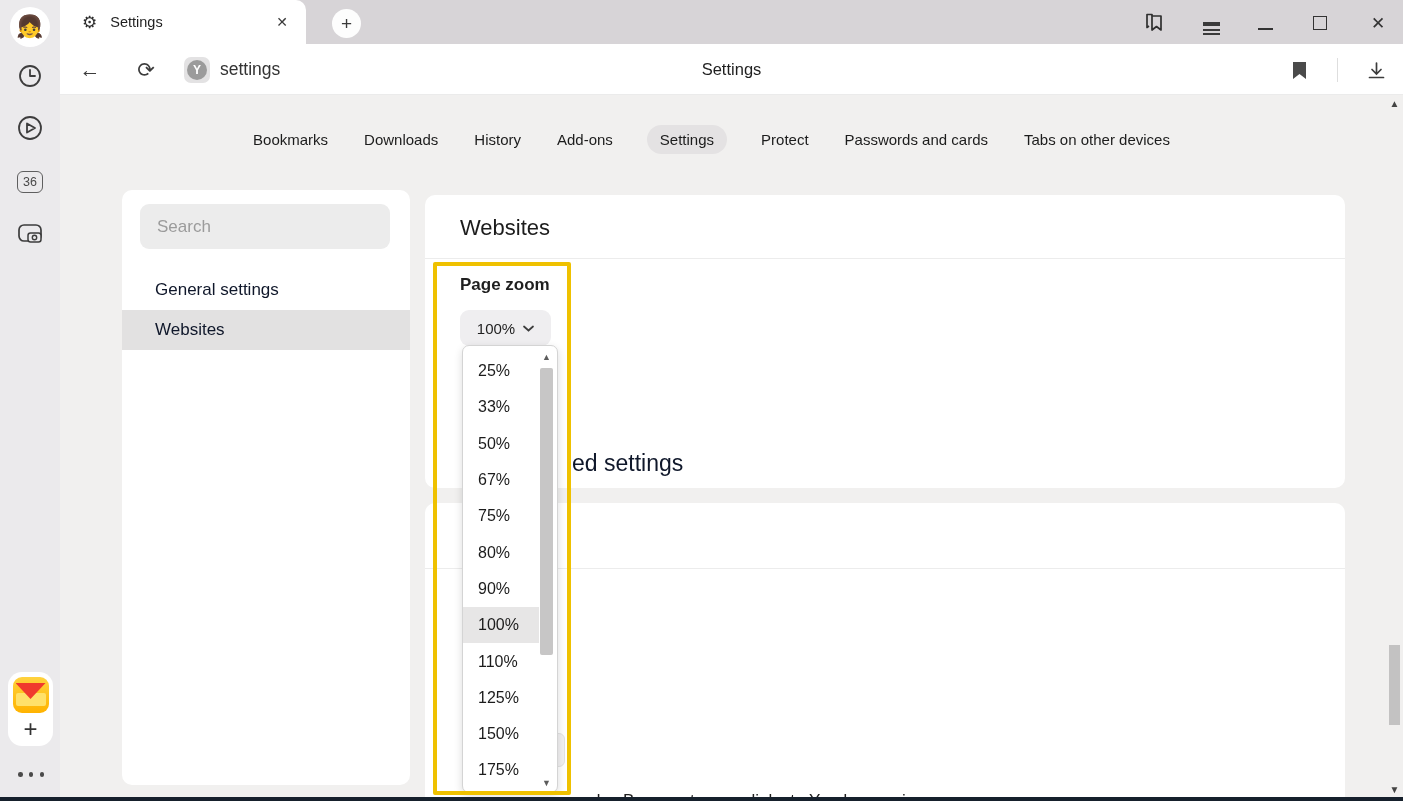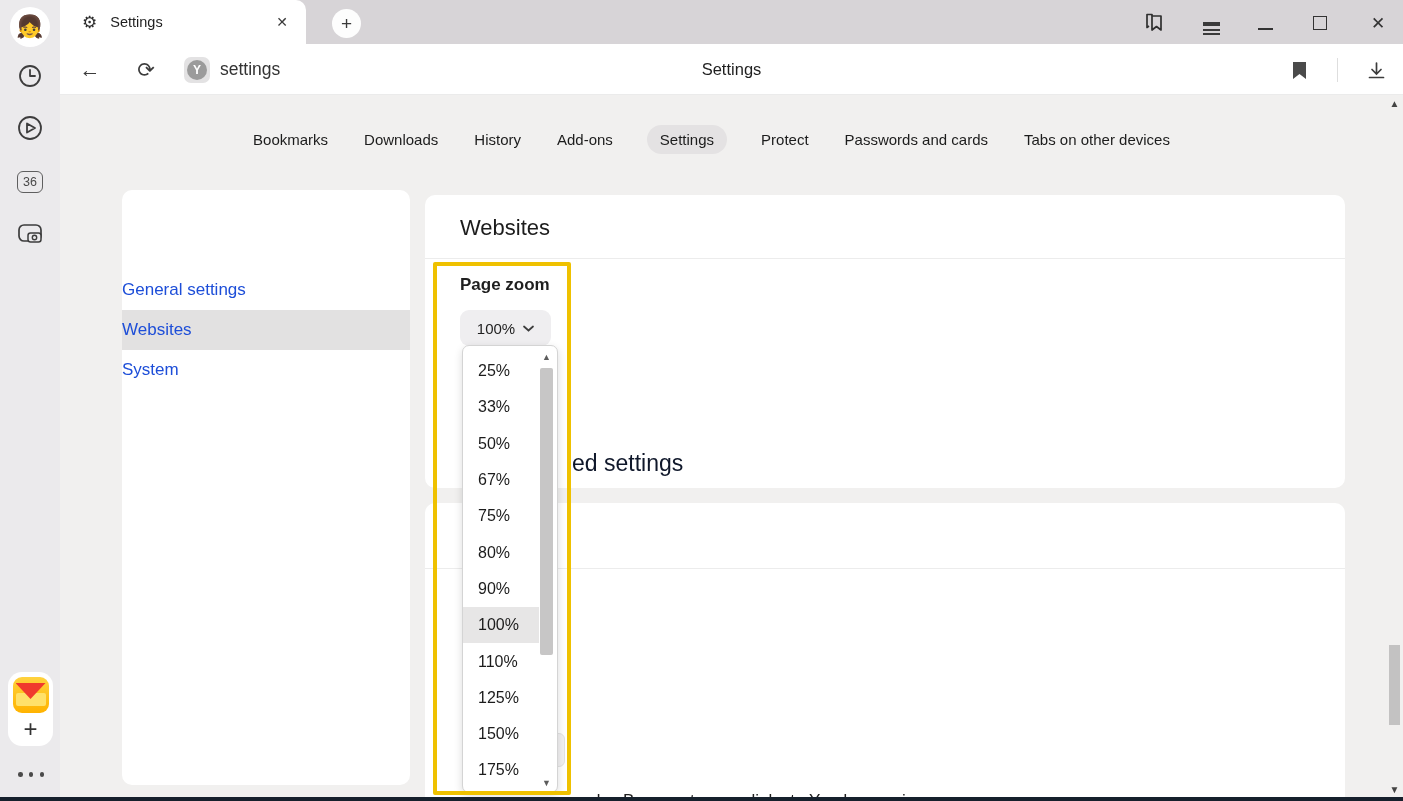--- a/index.html
+++ b/index.html
@@ -47,21 +47,21 @@
 
   .nav-row { position:absolute; left:0; right:40px; top:30px; display:flex; justify-content:center; align-items:flex-start; gap:32px; font-size:15px; color:#1c1c1c; }
   .nav-item { padding:6px 2px; }
   .nav-item.pill { background:#e4e2e3; border-radius:16px; padding:6px 13px; }
 
   .card { position:absolute; background:#fff; border-radius:10px; }
   .sd-card { left:62px; top:95px; width:288px; height:595px; }
   .search-box { position:absolute; left:18px; top:14px; width:250px; height:45px; background:#ececec; border-radius:9px; border:none; padding-left:17px; font-size:17px; color:#333; font-family:"Liberation Sans",sans-serif; }
   .search-box::placeholder { color:#9b9b9b; }
   .sd-list { position:absolute; left:0; top:80px; width:288px; }
-  .sd-item { height:40px; display:flex; align-items:center; font-size:17px; color:#1d4ed8; }
+  .sd-item { height:40px; display:flex; align-items:center; padding-left:33px; font-size:17px; color:#0f172a; }
   .sd-item.selected { background:#e2e1e1; }
 
   .card1 { left:365px; top:100px; width:920px; height:293px; }
   .card2 { left:365px; top:408px; width:920px; height:294px; border-radius:10px 10px 0 0; }
   .card-title { position:absolute; left:35px; top:20px; font-size:22px; color:#1c1c1c; }
   .divider { position:absolute; left:0; width:100%; height:1px; background:#ececec; }
   .pz-label { position:absolute; left:35px; top:80px; font-size:17px; font-weight:bold; }
   .pz-button { position:absolute; left:35px; top:115px; width:91px; height:36px; background:#efeef0; border-radius:9px; border:none; display:flex; align-items:center; justify-content:center; gap:8px; font-size:15px; color:#1f1f1f; font-family:"Liberation Sans",sans-serif; }
   .frag-link { position:absolute; left:147px; font-size:23px; color:#0f172a;text-align:right; }
   .frag-link.bold { font-weight:bold; }
@@ -192,24 +192,24 @@
       <span class="nav-item">Downloads</span>
       <span class="nav-item">History</span>
       <span class="nav-item">Add-ons</span>
       <span class="nav-item pill">Settings</span>
       <span class="nav-item">Protect</span>
       <span class="nav-item">Passwords and cards</span>
       <span class="nav-item">Tabs on other devices</span>
     </div>
 
     <div class="card sd-card">
+      <input class="search-box" placeholder="Search" style="">
       <div class="sd-list">
         <div class="sd-item">General settings</div>
         <div class="sd-item selected">Websites</div>
-        <div class="sd-item">System</div>
       </div>
     </div>
 
     <div class="card card1">
       <div class="card-title">Websites</div>
       <div class="divider" style="top:63px"></div>
       <div class="pz-label">Page zoom</div>
       <button class="pz-button">
         <span>100%</span>
         <svg width="11" height="7" viewBox="0 0 11 7" fill="none" stroke="#3c3c3c" stroke-width="1.7" stroke-linecap="round">

